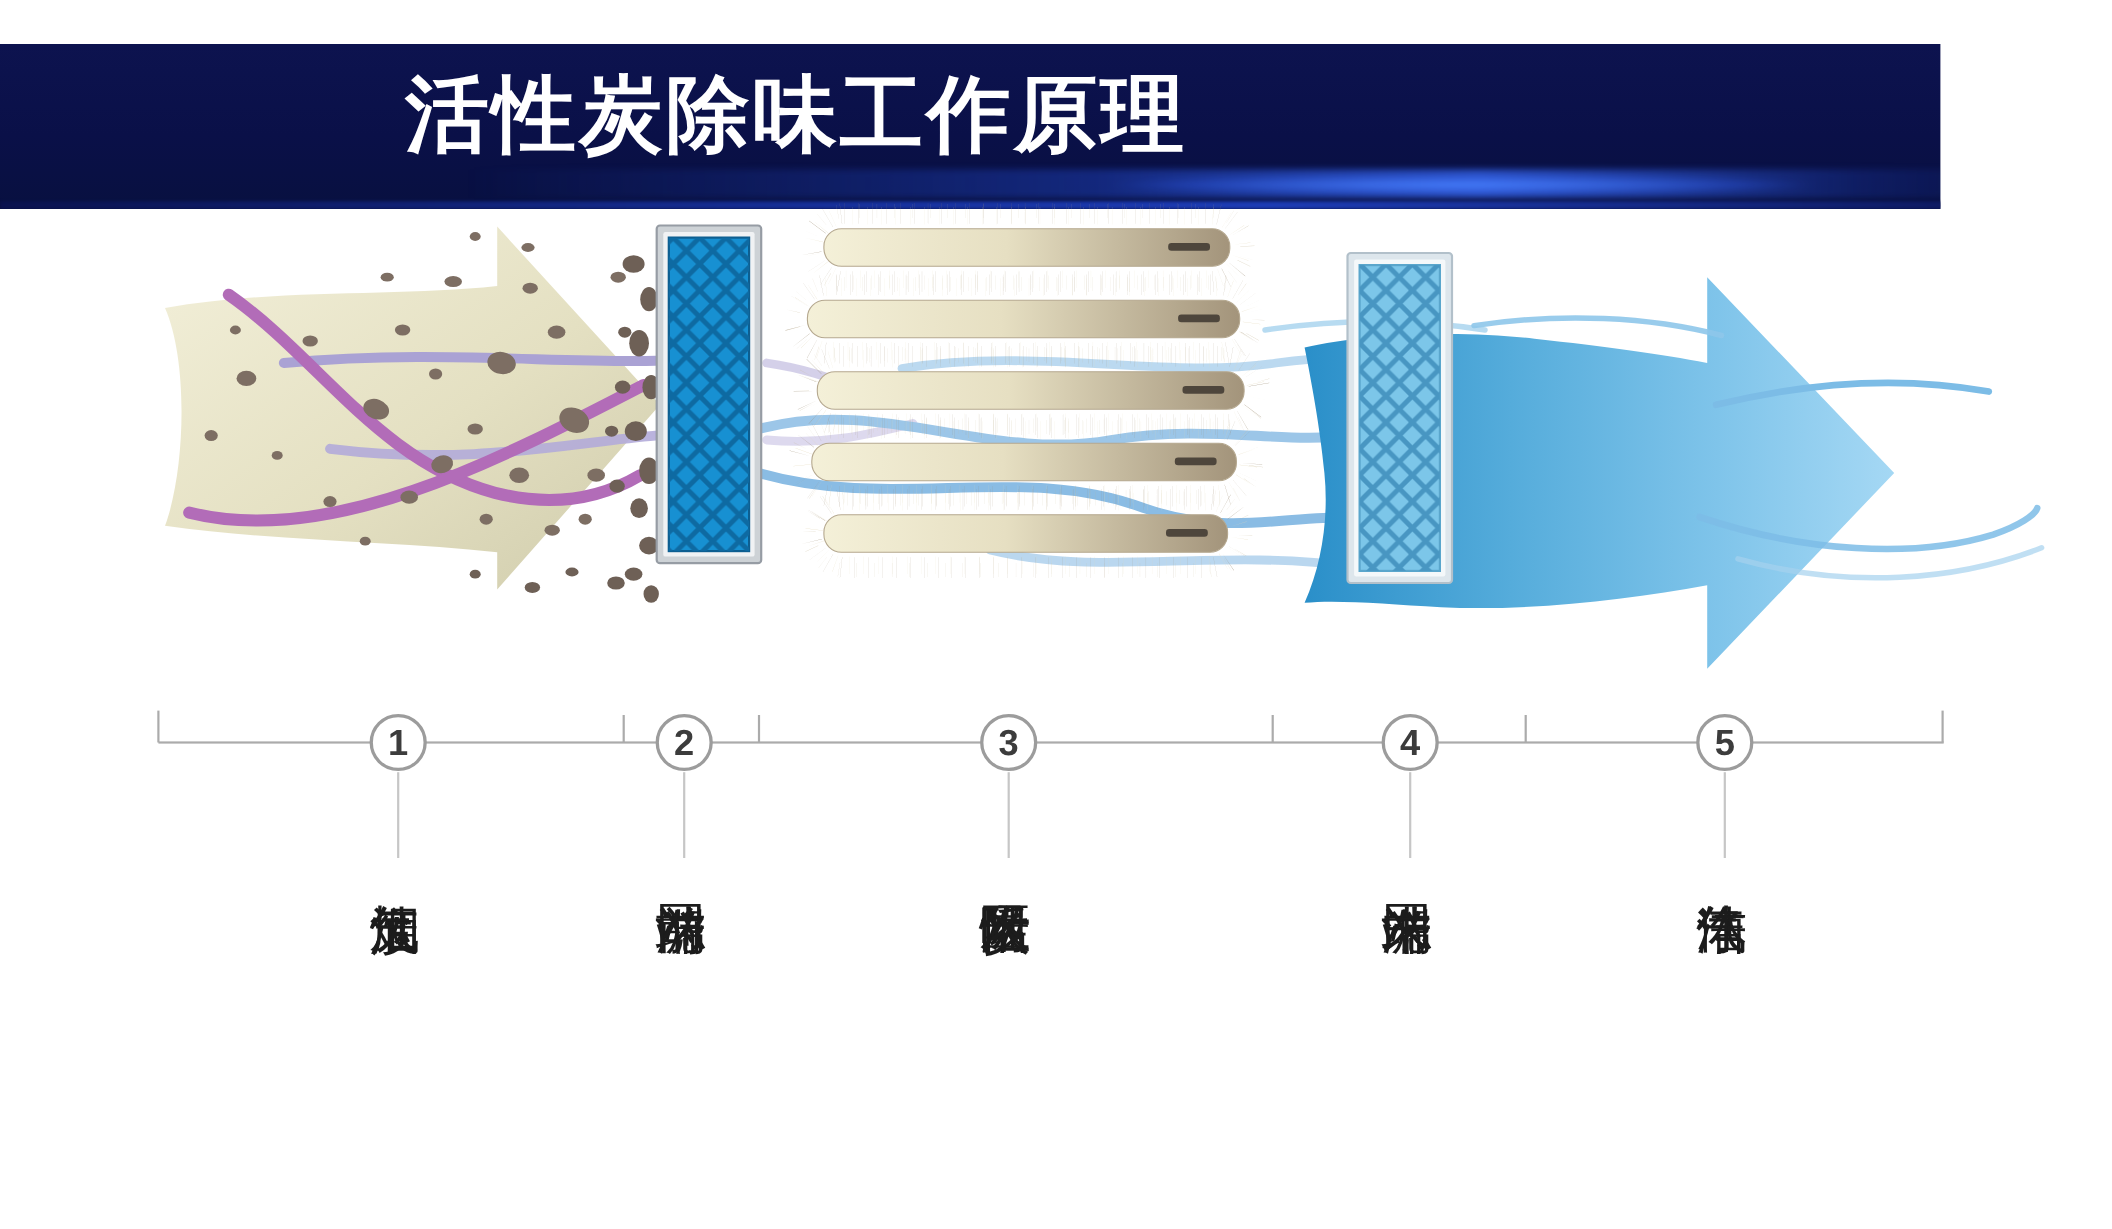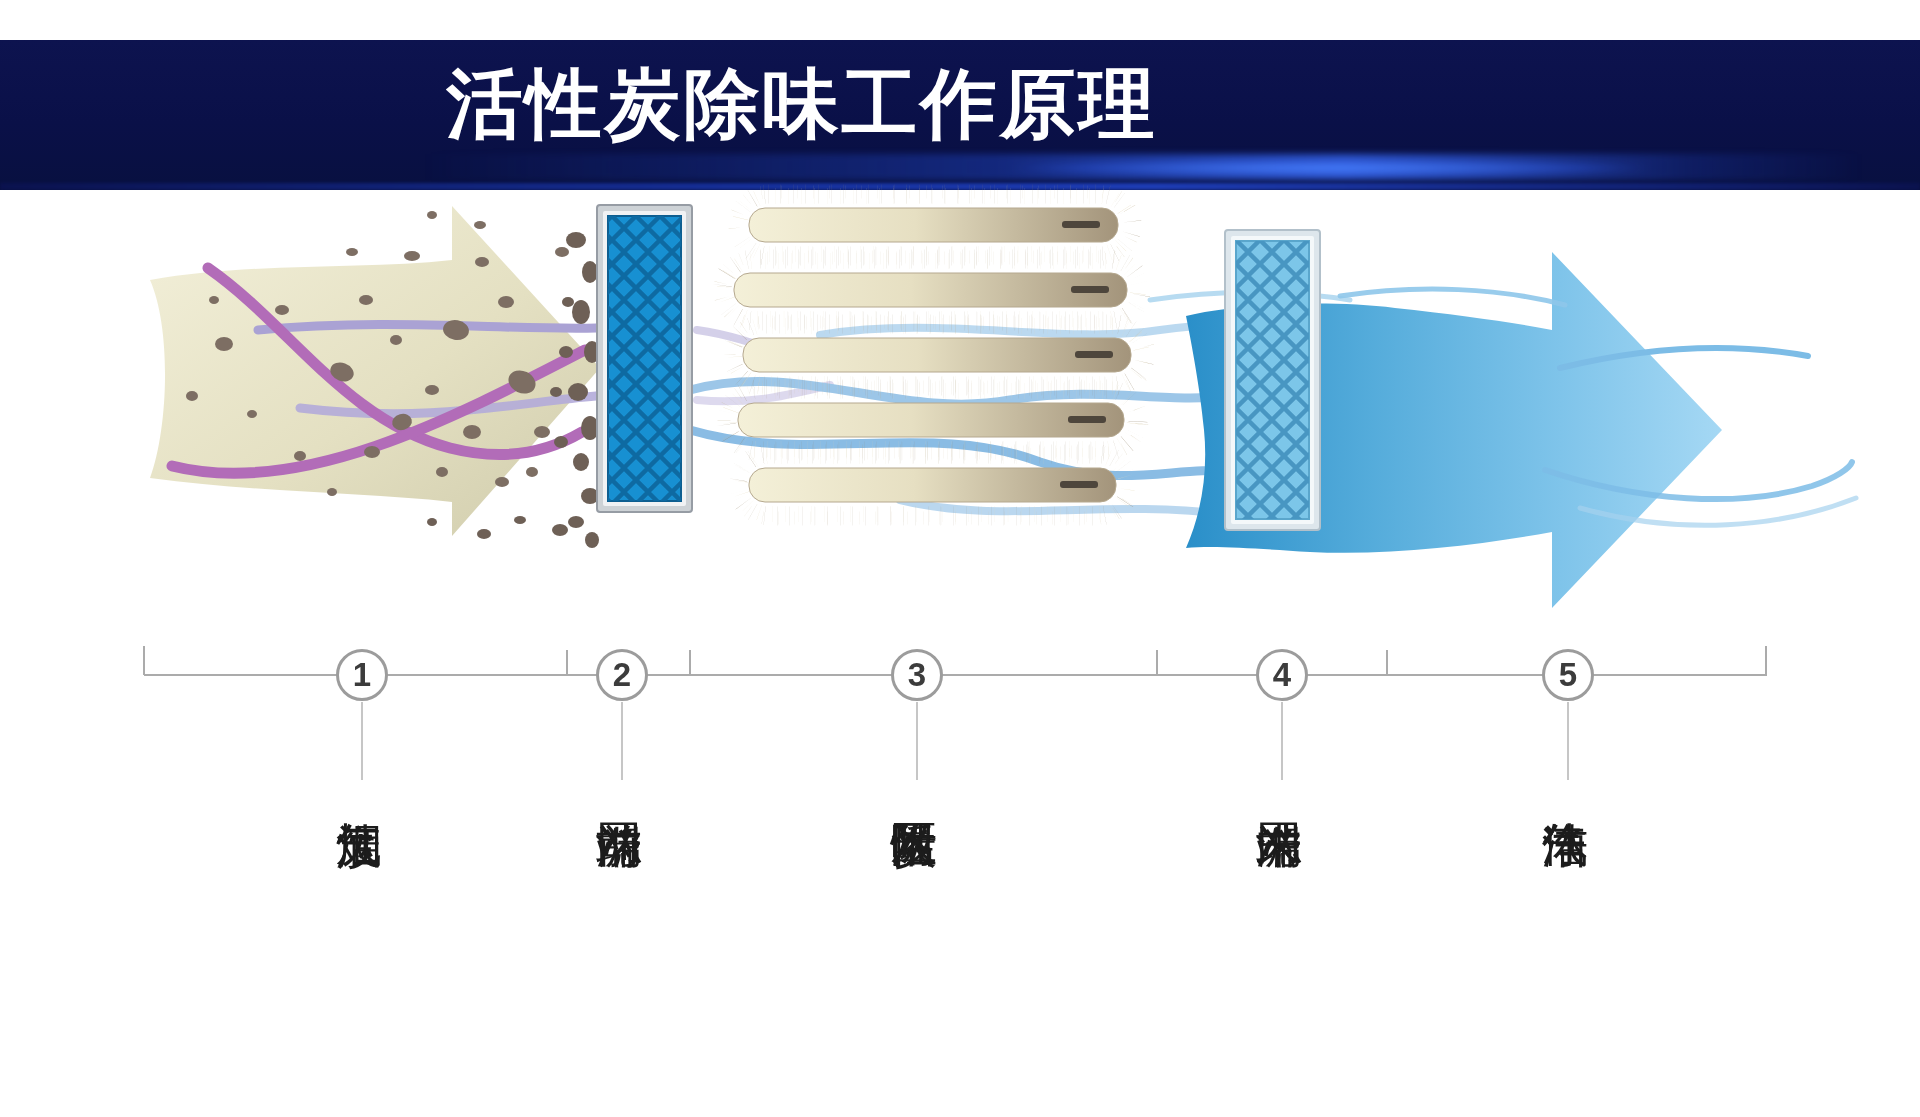--- a/index.html
+++ b/index.html
@@ -1,21 +1,21 @@
 <!DOCTYPE html>
 <html><head>
 <meta charset="utf-8">
 <style>
   html,body{margin:0;padding:0;background:#ffffff;}
   body{width:1920px;height:1117px;overflow:hidden;position:relative;
        font-family:"Liberation Sans", sans-serif;}
   .stage{position:absolute;top:0;left:0;width:1920px;height:1117px;}
 
   
-  .banner{position:absolute;top:40px;left:0;width:1920px;height:150px;
+  .banner{position:absolute;top:40px;left:0;width:1764px;height:150px;
           background:linear-gradient(180deg,#0d134f 0%,#0a1048 55%,#081040 100%);
           display:flex;align-items:center;justify-content:center;overflow:hidden;}
   .banner-glow{position:absolute;left:0;bottom:10px;width:1920px;height:26px;filter:blur(3px);
           background:
             radial-gradient(ellipse 430px 13px at 1330px 14px, rgba(72,128,255,.95), rgba(44,86,225,.35) 60%, rgba(0,0,0,0) 75%),
             linear-gradient(90deg, rgba(0,0,0,0) 22%, rgba(36,76,212,.40) 52%, rgba(56,106,248,.72) 70%, rgba(36,76,212,.22) 88%, rgba(0,0,0,0) 97%);}
   .banner-edge{position:absolute;left:0;bottom:0;width:1920px;height:7px;filter:blur(1.5px);
           background:linear-gradient(90deg,#0a124e 0%,#16309a 40%,#1d3cb4 60%,#0a124e 100%);}
   .banner-title{position:relative;color:#ffffff;font-size:76px;font-weight:700;
           letter-spacing:3px;transform:translateX(-158px);margin-top:-20px;white-space:nowrap;}

